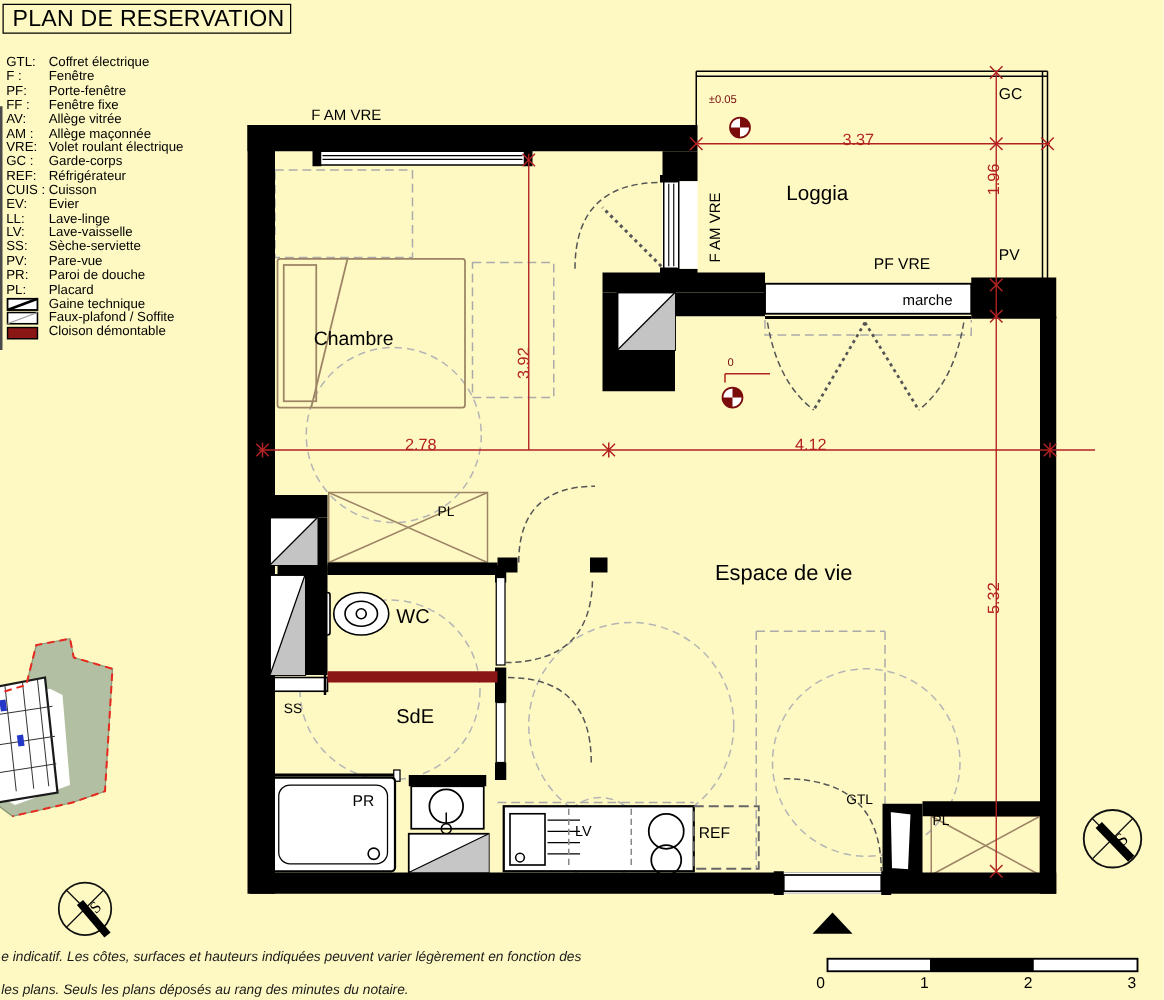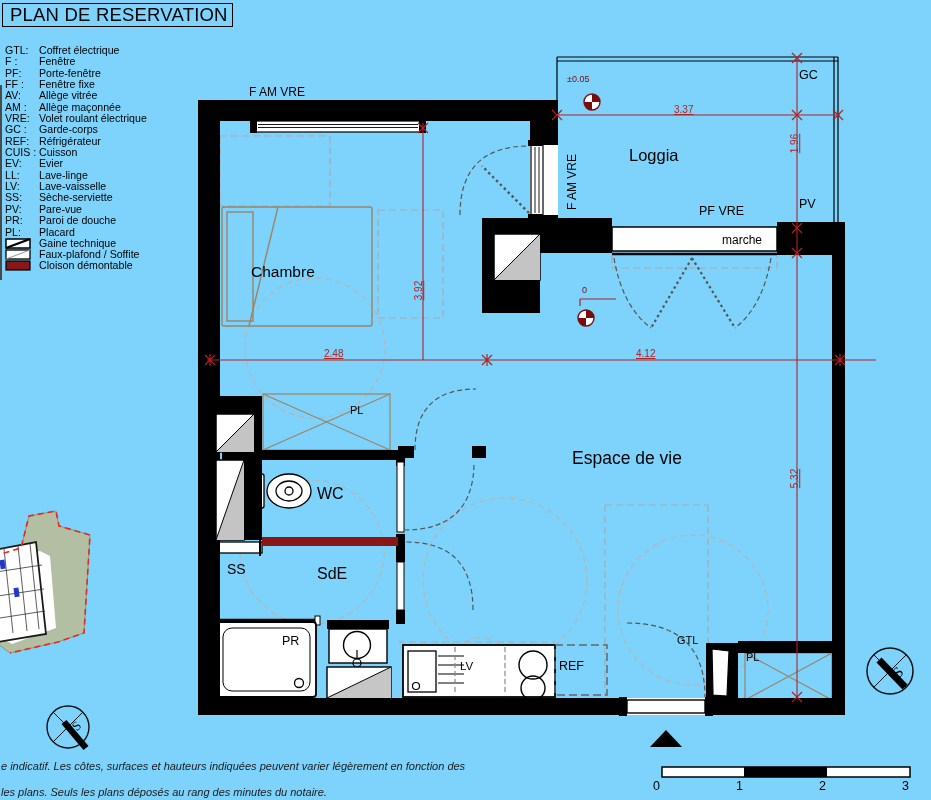--- a/index.html
+++ b/index.html
@@ -1,30 +1,30 @@
 <!DOCTYPE html>
 <html><head>
 <meta charset="utf-8">
 <style>
   html,body{margin:0;padding:0;background:#fff;}
-  .page{position:relative;width:931px;height:800px;background:#7dd3fc;overflow:hidden;
+  .page{position:relative;width:931px;height:800px;background:#fef9c3;overflow:hidden;
         font-family:"Liberation Sans",sans-serif;color:#000;}
   .abs{position:absolute;}
   .lbl{position:absolute;white-space:nowrap;color:#000;}
   .vwrap{position:absolute;display:flex;align-items:center;justify-content:center;}
   .vwrap > span{transform:rotate(-90deg);white-space:nowrap;}
   .rot45 > span{transform:rotate(-45deg);}
-  .dim{color:#b22222;font-size:10px;text-decoration:underline;}
+  .dim{color:#b22222;font-size:13px;}
   .lvl{color:#7a0c0c;font-size:9px;}
   .title-box{position:absolute;left:2px;top:3px;width:222px;height:22px;border:1.4px solid #000;
              font-size:18.5px;line-height:22px;padding-left:7px;letter-spacing:.2px;}
   .legend{position:absolute;left:5px;top:45px;font-size:10.6px;line-height:11.35px;}
   .lg-row{display:flex;}
   .lg-abbr{width:34px;flex:none;}
-  .lg-sym{display:flex;align-items:flex-start;height:11.3px;}
+  .lg-sym{display:flex;align-items:center;height:11.3px;}
   .lg-sym svg{margin-right:8px;flex:none;}
   .disc{position:absolute;left:1px;font-style:italic;font-size:11px;color:#1a1a1a;white-space:nowrap;}
   .edge-line{position:absolute;left:0;top:85px;width:2px;height:195px;background:#4a4a4a;}
 </style>
 </head>
 <body>
 
 <div class="page">
 
   <div class="edge-line"></div>
@@ -359,31 +359,31 @@
   <div class="lbl" style="left:572px;top:448px;width:180px;font-size:17.5px">Espace de vie</div>
   <div class="lbl" style="left:317px;top:485px;width:56px;font-size:16px">WC</div>
   <div class="lbl" style="left:317px;top:565px;width:56px;font-size:16px">SdE</div>
 
   <div class="lbl" style="left:799px;top:68px;width:34px;font-size:12.5px">GC</div>
   <div class="lbl" style="left:799px;top:197px;width:34px;font-size:12.5px">PV</div>
   <div class="lbl" style="left:699px;top:204px;width:84px;font-size:12.5px">PF VRE</div>
   <div class="lbl" style="left:662px;top:233px;width:100px;font-size:12px;text-align:right">marche</div>
   <div class="lbl" style="left:350px;top:404px;width:28px;font-size:11px">PL</div>
   <div class="lbl" style="left:746px;top:651px;width:26px;font-size:11px">PL</div>
-  <div class="lbl" style="left:227px;top:561px;width:28px;font-size:14px">SS</div>
+  <div class="lbl" style="left:227px;top:561px;width:28px;font-size:11px">SS</div>
   <div class="lbl" style="left:282px;top:634px;width:28px;font-size:12.5px">PR</div>
   <div class="lbl" style="left:460px;top:660px;width:28px;font-size:11.5px">LV</div>
   <div class="lbl" style="left:559px;top:659px;width:40px;font-size:12.5px">REF</div>
   <div class="lbl" style="left:677px;top:634px;width:34px;font-size:11px">GTL</div>
 
   <div class="lbl dim" style="left:674px;top:104px;width:50px">3.37</div>
   <div class="vwrap dim" style="left:784px;top:130px;width:22px;height:26px">
       <span>1.96</span>
     </div>
-  <div class="lbl dim" style="left:324px;top:348px;width:50px">2.48</div>
+  <div class="lbl dim" style="left:324px;top:348px;width:50px">2.78</div>
   <div class="lbl dim" style="left:636px;top:348px;width:50px">4.12</div>
   <div class="vwrap dim" style="left:408px;top:277px;width:22px;height:26px">
       <span>3.92</span>
     </div>
   <div class="vwrap dim" style="left:784px;top:465px;width:22px;height:26px">
       <span>5.32</span>
     </div>
   <div class="lbl lvl" style="left:567px;top:74px;width:50px">±0.05</div>
   <div class="lbl lvl" style="left:582px;top:285px;width:20px">0</div>
 

